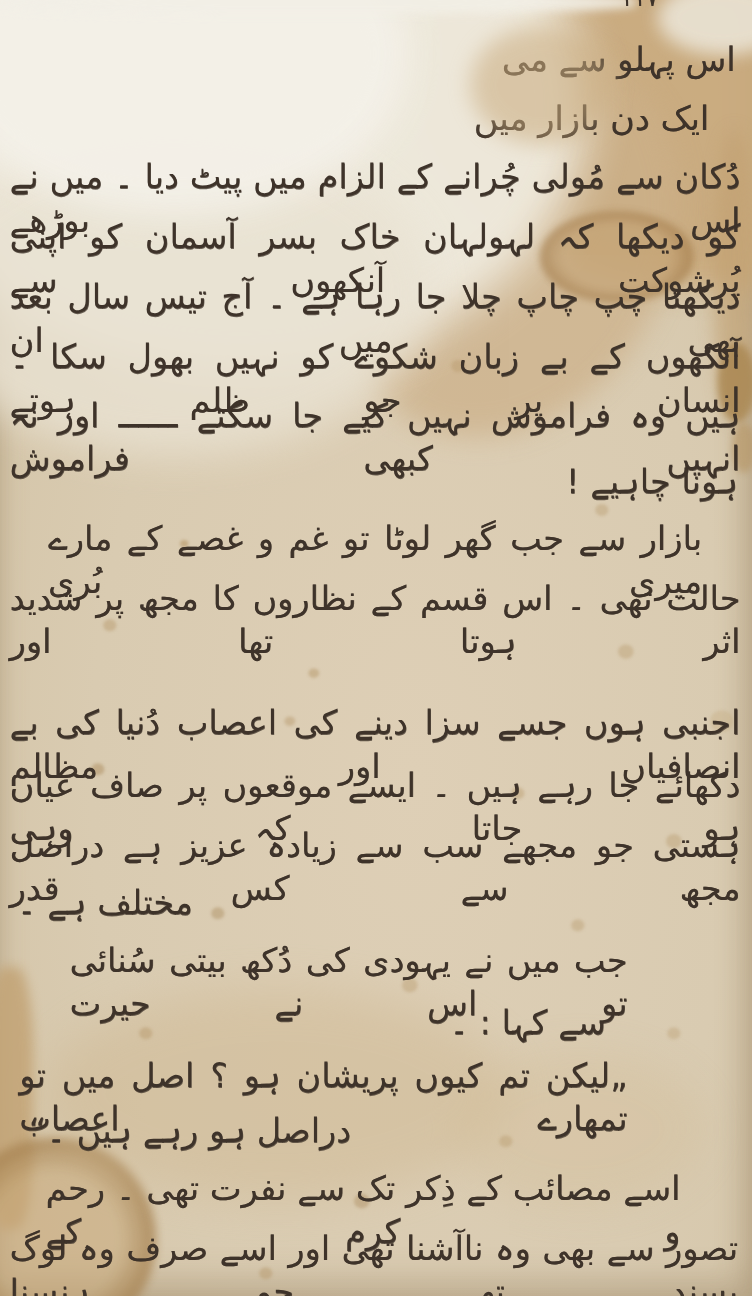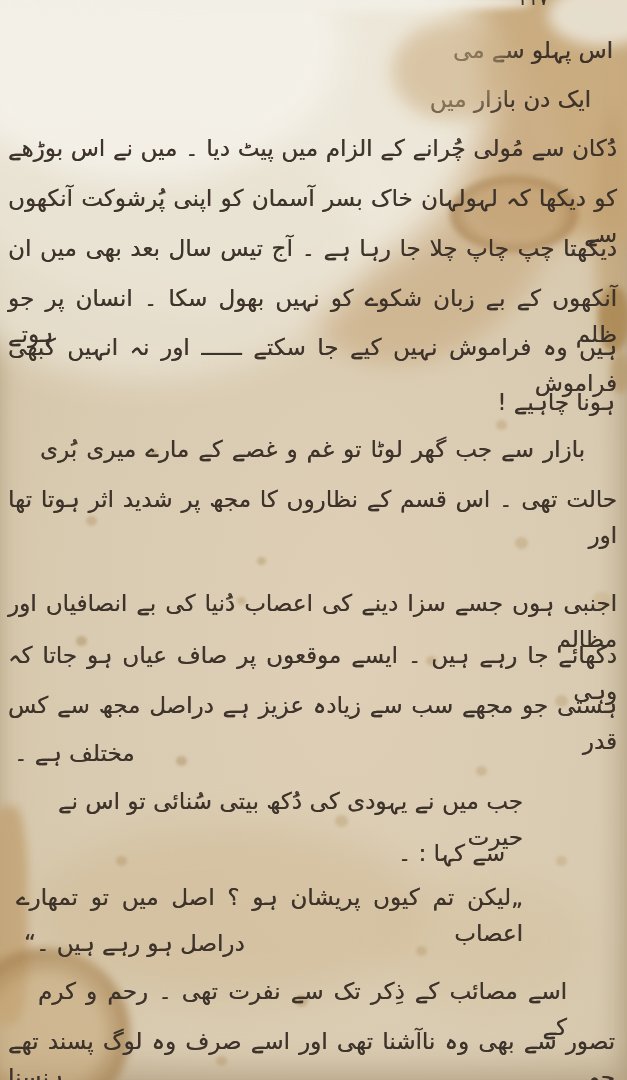--- a/index.html
+++ b/index.html
@@ -43,21 +43,21 @@
              278px 208px 0 2px rgba(178,146,97,.38), 408px 248px 0 3px rgba(178,146,97,.35),
              28px 308px 0 2px rgba(168,136,87,.42), 188px 368px 0 3px rgba(178,146,97,.35),
              -32px 408px 0 2px rgba(178,146,97,.40), 328px 318px 0 2px rgba(178,146,97,.35),
              148px 548px 0 3px rgba(168,136,87,.40), 268px 498px 0 2px rgba(178,146,97,.35),
              68px 608px 0 2px rgba(178,146,97,.40), 408px 408px 0 2px rgba(178,146,97,.30),
              228px -148px 0 2px rgba(178,146,97,.35), 348px -28px 0 2px rgba(178,146,97,.35),
              88px 148px 0 1px rgba(178,146,97,.40), 448px 148px 0 6px rgba(190,160,110,.28);}
   
   .tl{
     position:absolute;z-index:3;direction:rtl;unicode-bidi:embed;
-    color:#3e332a;font-size:23px;line-height:36px;white-space:nowrap;
+    color:#3e332a;font-size:28px;line-height:36px;white-space:nowrap;
     text-shadow:.3px .3px .4px rgba(62,51,42,.75);
   }
   .just{white-space:normal;text-align:justify;text-align-last:justify;}
   .l0 {top:32px;right:14px;}
   .l1 {top:81px;right:36px;text-align:right;}
   .l2 {top:130px;right:10px;left:8px;}
   .l3 {top:180px;right:10px;left:8px;}
   .l4 {top:230px;right:10px;left:8px;}
   .l5 {top:280px;right:10px;left:8px;}
   .l6 {top:329px;right:10px;left:8px;}

